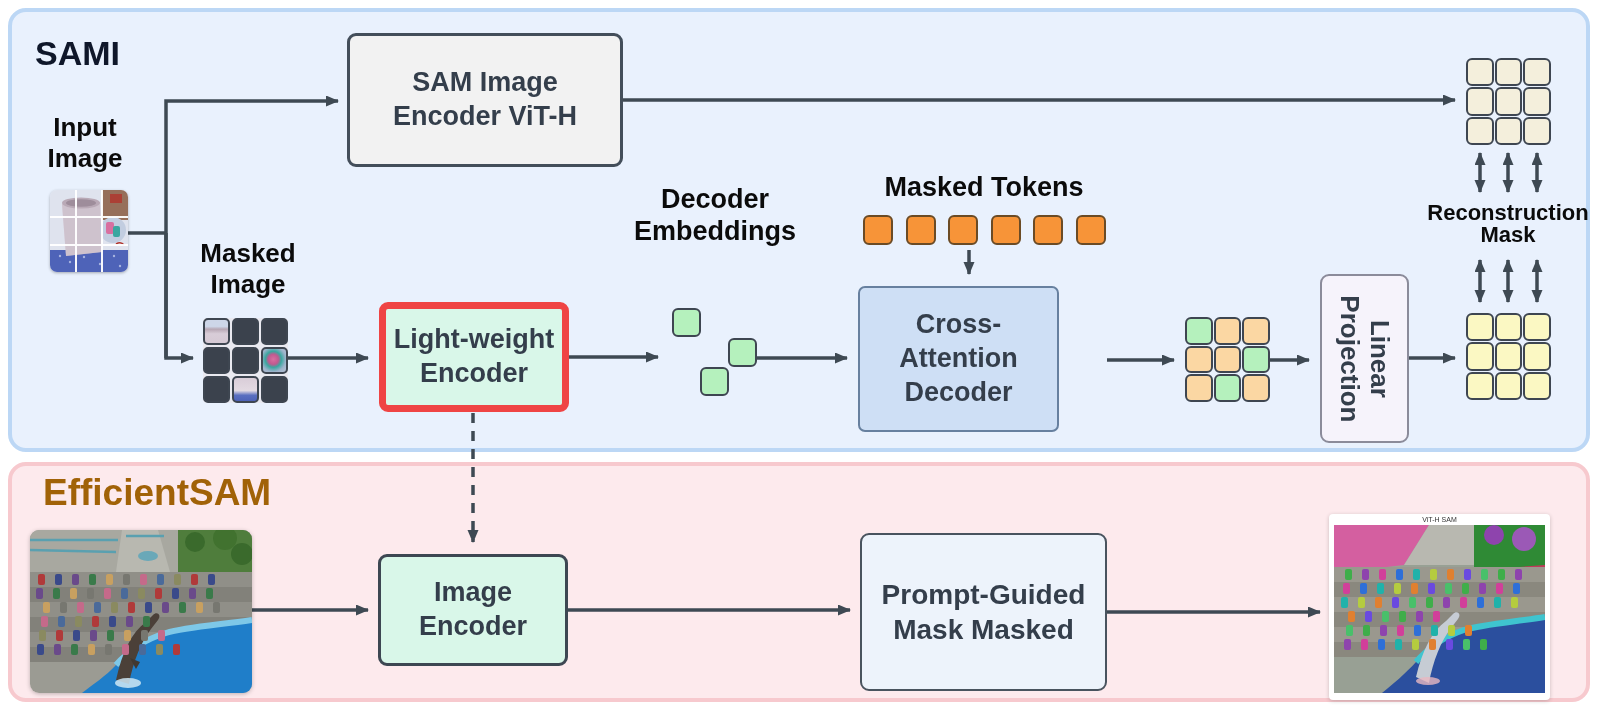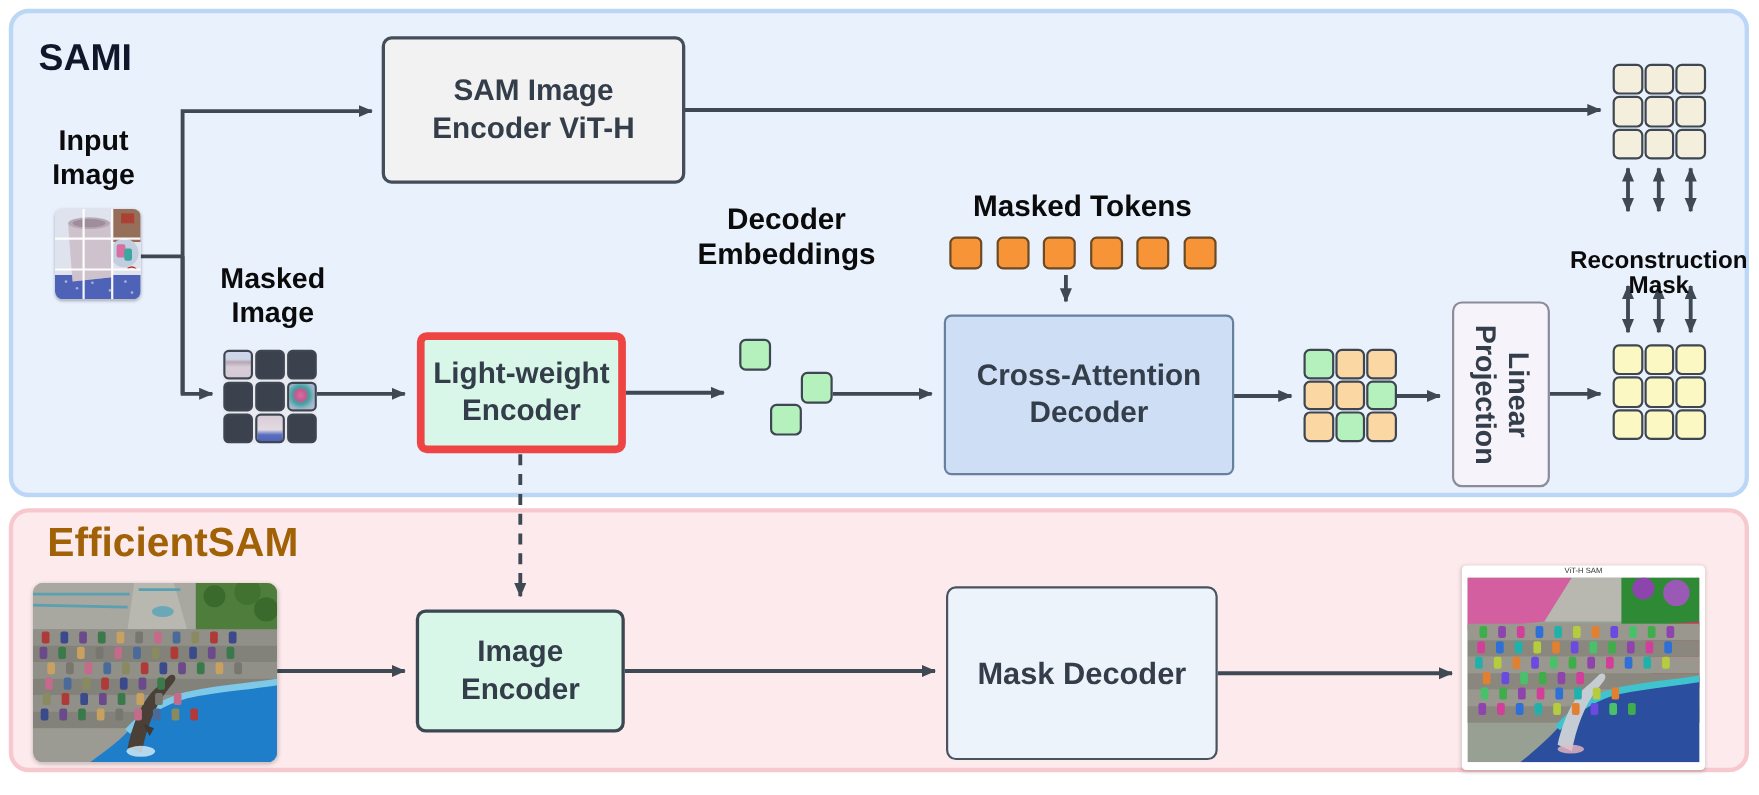--- a/index.html
+++ b/index.html
@@ -13,24 +13,24 @@
   #connector-layer{position:absolute;left:0;top:0;width:1599px;height:723px;z-index:2;}
   .node{position:absolute;z-index:3;box-sizing:border-box;display:flex;flex-direction:column;align-items:center;justify-content:center;text-align:center;}
   .label{position:absolute;z-index:3;text-align:center;color:#0b0b0b;line-height:1.18;}
   .box{border-radius:9px;line-height:1.25;}
   #sami-title{left:35px;top:34px;font-size:34px;color:#0f172a;z-index:3;position:absolute;}
   #efficientsam-title{left:43px;top:472px;font-size:37px;color:#a16207;z-index:3;position:absolute;}
   #input-image-label{left:20px;top:112px;width:130px;font-size:26px;}
   #masked-image-label{left:188px;top:238px;width:120px;font-size:26px;}
   #unmasked-label{left:625px;top:184px;width:180px;font-size:27px;}
   #masked-tokens-label{left:864px;top:172px;width:240px;font-size:27px;}
-  #reconstruction-label{left:1420px;top:202px;width:176px;font-size:22px;line-height:1.02;margin-top:24px;}
+  #reconstruction-label{left:1420px;top:202px;width:176px;font-size:22px;line-height:1.02;}
   #sam-encoder-box{left:347px;top:33px;width:276px;height:134px;background:#f2f2f2;border:3px solid #434e5a;font-size:27px;}
   #lightweight-encoder-box{left:379px;top:302px;width:190px;height:110px;background:#d9f7e9;border:7px solid #ef4444;font-size:27px;}
-  #cross-attention-box{left:858px;top:286px;width:264px;height:146px;background:#cedff5;border:2.5px solid #67809f;border-radius:7px;font-size:27px;}
+  #cross-attention-box{left:858px;top:286px;width:201px;height:146px;background:#cedff5;border:2.5px solid #67809f;border-radius:7px;font-size:27px;}
   #linear-projection-box{left:1320px;top:274px;width:89px;height:169px;background:#f6f3fb;border:2.5px solid #8b8b9a;font-size:26px;}
   #linear-projection-box .rot{transform:rotate(90deg);width:169px;line-height:1.15;}
   #image-encoder-box{left:378px;top:554px;width:190px;height:112px;background:#d9f7e9;border:3px solid #3d4752;font-size:27px;}
   #mask-decoder-box{left:860px;top:533px;width:247px;height:158px;background:#edf3fb;border:2.5px solid #49535e;font-size:28px;}
   .grid3{position:absolute;z-index:3;display:grid;grid-template-columns:repeat(3,1fr);grid-template-rows:repeat(3,1fr);gap:1px;}
   .grid3 .cell{border:2px solid #3e4651;border-radius:6px;}
   #encoder-target-grid{left:1466px;top:58px;width:85px;height:87px;}
   #projection-output-grid{left:1466px;top:313px;width:85px;height:87px;}
   #decoder-output-grid{left:1185px;top:317px;width:85px;height:85px;}
   #masked-image-grid{left:203px;top:318px;width:85px;height:85px;background:#e9e9f0;border-radius:4px;gap:2px;}
@@ -317,21 +317,22 @@
         </g>
     </svg>
   </div>
 
   <div class="node box" id="image-encoder-box">
     <div>Image</div>
     <div>Encoder</div>
   </div>
 
   <div class="node box" id="mask-decoder-box">
-    <div>Mask Decoder</div>
+    <div>Prompt-Guided</div>
+    <div>Mask Masked</div>
   </div>
 
   <div id="output-photo">
     <span id="output-caption">ViT-H SAM</span>
     <svg width="211" height="168" viewBox="0 0 211 168">
       <rect width="211" height="168" fill="#98a094"></rect>
       <polygon points="0,0 95,0 70,40 0,48" fill="#d45fa0"></polygon>
       <polygon points="95,0 140,0 150,40 70,40" fill="#b8b8b0"></polygon>
       <rect x="140" y="0" width="71" height="44" fill="#2f8a35"></rect>
       <circle cx="160" cy="10" r="10" fill="#8e44ad"></circle>

